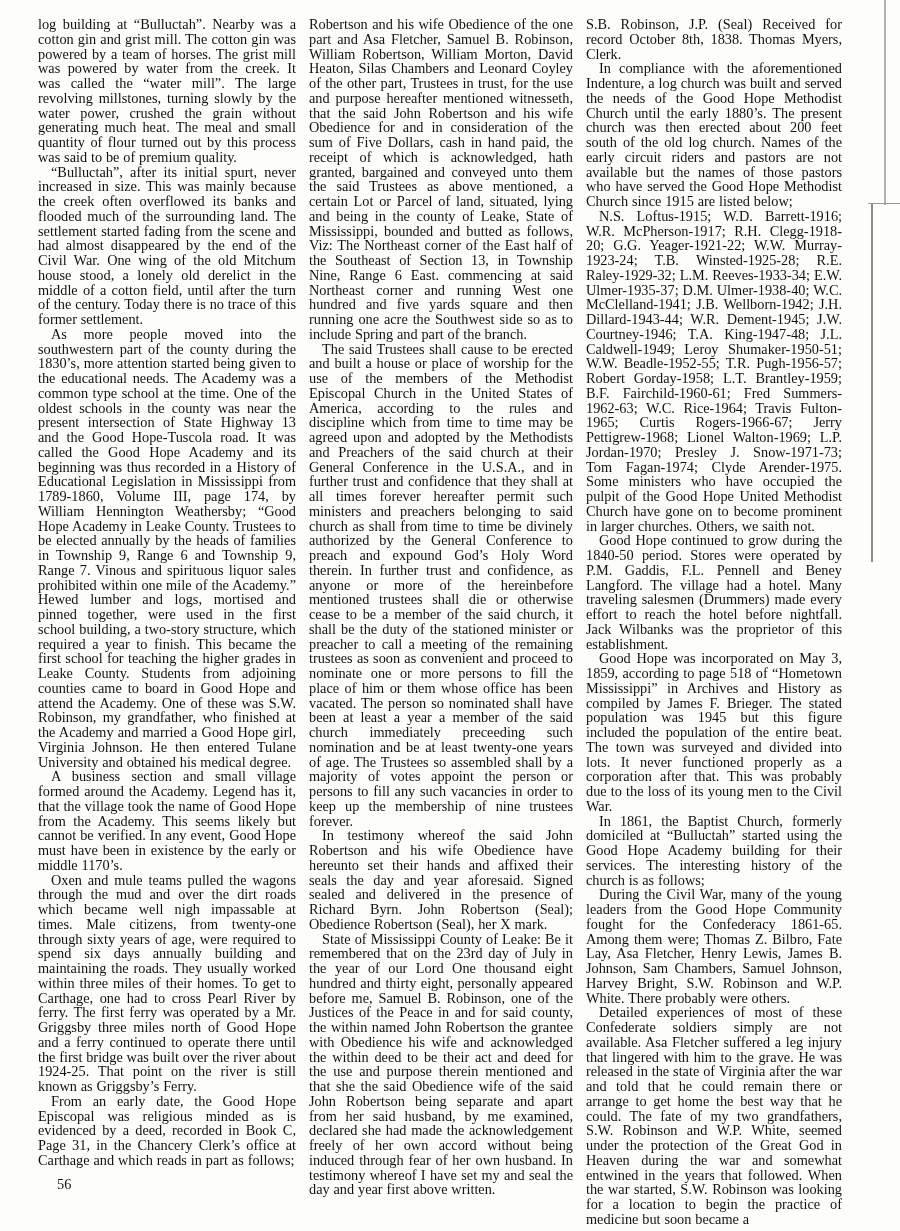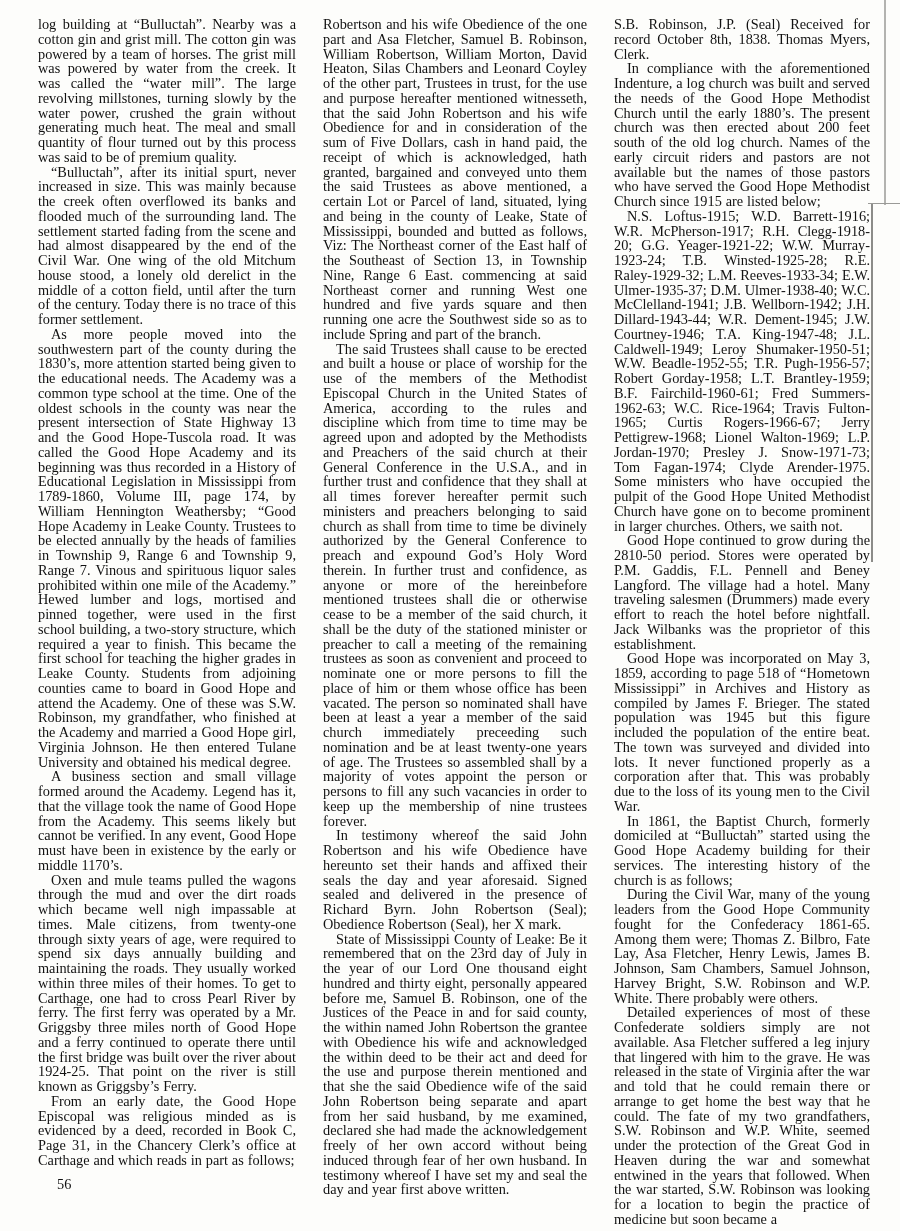--- a/index.html
+++ b/index.html
@@ -19,21 +19,21 @@
     position: absolute;
     top: 0; left: 0;
     width: 900px;
     height: 1231px;
   }
   .columns {
     position: absolute;
     top: 17px;
     left: 38px;
     display: flex;
-    gap: 27px;
+    gap: 13px;
   }
   .column {
     font-size: 14.3px;
     line-height: 14.75px;
     text-align: justify;
     hyphens: auto;
     -webkit-hyphens: auto;
     word-spacing: 0.02em;
   }
   .col-0 { width: 258px; }
@@ -95,21 +95,21 @@
       <div class="column col-1">
         <p class="">Robertson and his wife Obedience of the one part and Asa Fletcher, Samuel B. Robinson, William Robertson, William Morton, David Heaton, Silas Chambers and Leonard Coyley of the other part, Trustees in trust, for the use and purpose hereafter mentioned witnesseth, that the said John Robertson and his wife Obedience for and in consideration of the sum of Five Dollars, cash in hand paid, the receipt of which is acknowledged, hath granted, bargained and conveyed unto them the said Trustees as above mentioned, a certain Lot or Parcel of land, situated, lying and being in the county of Leake, State of Mississippi, bounded and butted as follows, Viz: The Northeast corner of the East half of the Southeast of Section 13, in Township Nine, Range 6 East. commencing at said Northeast corner and running West one hundred and five yards square and then running one acre the Southwest side so as to include Spring and part of the branch.</p>
         <p class="indent">The said Trustees shall cause to be erected and built a house or place of worship for the use of the members of the Methodist Episcopal Church in the United States of America, according to the rules and discipline which from time to time may be agreed upon and adopted by the Methodists and Preachers of the said church at their General Conference in the U.S.A., and in further trust and confidence that they shall at all times forever hereafter permit such ministers and preachers belonging to said church as shall from time to time be divinely authorized by the General Conference to preach and expound God’s Holy Word therein. In further trust and confidence, as anyone or more of the hereinbefore mentioned trustees shall die or otherwise cease to be a member of the said church, it shall be the duty of the stationed minister or preacher to call a meeting of the remaining trustees as soon as convenient and proceed to nominate one or more persons to fill the place of him or them whose office has been vacated. The person so nominated shall have been at least a year a member of the said church immediately preceeding such nomination and be at least twenty-one years of age. The Trustees so assembled shall by a majority of votes appoint the person or persons to fill any such vacancies in order to keep up the membership of nine trustees forever.</p>
         <p class="indent">In testimony whereof the said John Robertson and his wife Obedience have hereunto set their hands and affixed their seals the day and year aforesaid. Signed sealed and delivered in the presence of Richard Byrn. John Robertson (Seal); Obedience Robertson (Seal), her X mark.</p>
         <p class="indent">State of Mississippi County of Leake: Be it remembered that on the 23rd day of July in the year of our Lord One thousand eight hundred and thirty eight, personally appeared before me, Samuel B. Robinson, one of the Justices of the Peace in and for said county, the within named John Robertson the grantee with Obedience his wife and acknowledged the within deed to be their act and deed for the use and purpose therein mentioned and that she the said Obedience wife of the said John Robertson being separate and apart from her said husband, by me examined, declared she had made the acknowledgement freely of her own accord without being induced through fear of her own husband. In testimony whereof I have set my and seal the day and year first above written.</p>
       </div>
       <div class="column col-2">
         <p class="">S.B. Robinson, J.P. (Seal) Received for record October 8th, 1838. Thomas Myers, Clerk.</p>
         <p class="indent">In compliance with the aforementioned Indenture, a log church was built and served the needs of the Good Hope Methodist Church until the early 1880’s. The present church was then erected about 200 feet south of the old log church. Names of the early circuit riders and pastors are not available but the names of those pastors who have served the Good Hope Methodist Church since 1915 are listed below;</p>
         <p class="indent">N.S. Loftus-1915; W.D. Barrett-1916; W.R. McPherson-1917; R.H. Clegg-1918-20; G.G. Yeager-1921-22; W.W. Murray-1923-24; T.B. Winsted-1925-28; R.E. Raley-1929-32; L.M. Reeves-1933-34; E.W. Ulmer-1935-37; D.M. Ulmer-1938-40; W.C. McClelland-1941; J.B. Wellborn-1942; J.H. Dillard-1943-44; W.R. Dement-1945; J.W. Courtney-1946; T.A. King-1947-48; J.L. Caldwell-1949; Leroy Shumaker-1950-51; W.W. Beadle-1952-55; T.R. Pugh-1956-57; Robert Gorday-1958; L.T. Brantley-1959; B.F. Fairchild-1960-61; Fred Summers-1962-63; W.C. Rice-1964; Travis Fulton-1965; Curtis Rogers-1966-67; Jerry Pettigrew-1968; Lionel Walton-1969; L.P. Jordan-1970; Presley J. Snow-1971-73; Tom Fagan-1974; Clyde Arender-1975. Some ministers who have occupied the pulpit of the Good Hope United Methodist Church have gone on to become prominent in larger churches. Others, we saith not.</p>
-        <p class="indent">Good Hope continued to grow during the 2810-50 period. Stores were operated by P.M. Gaddis, F.L. Pennell and Beney Langford. The village had a hotel. Many traveling salesmen (Drummers) made every effort to reach the hotel before nightfall. Jack Wilbanks was the proprietor of this establishment.</p>
+        <p class="indent">Good Hope continued to grow during the 1840-50 period. Stores were operated by P.M. Gaddis, F.L. Pennell and Beney Langford. The village had a hotel. Many traveling salesmen (Drummers) made every effort to reach the hotel before nightfall. Jack Wilbanks was the proprietor of this establishment.</p>
         <p class="indent">Good Hope was incorporated on May 3, 1859, according to page 518 of “Hometown Mississippi” in Archives and History as compiled by James F. Brieger. The stated population was 1945 but this figure included the population of the entire beat. The town was surveyed and divided into lots. It never functioned properly as a corporation after that. This was probably due to the loss of its young men to the Civil War.</p>
         <p class="indent">In 1861, the Baptist Church, formerly domiciled at “Bulluctah” started using the Good Hope Academy building for their services. The interesting history of the church is as follows;</p>
         <p class="indent">During the Civil War, many of the young leaders from the Good Hope Community fought for the Confederacy 1861-65. Among them were; Thomas Z. Bilbro, Fate Lay, Asa Fletcher, Henry Lewis, James B. Johnson, Sam Chambers, Samuel Johnson, Harvey Bright, S.W. Robinson and W.P. White. There probably were others.</p>
         <p class="indent">Detailed experiences of most of these Confederate soldiers simply are not available. Asa Fletcher suffered a leg injury that lingered with him to the grave. He was released in the state of Virginia after the war and told that he could remain there or arrange to get home the best way that he could. The fate of my two grandfathers, S.W. Robinson and W.P. White, seemed under the protection of the Great God in Heaven during the war and somewhat entwined in the years that followed. When the war started, S.W. Robinson was looking for a location to begin the practice of medicine but soon became a</p>
       </div>
     </div>
   <div class="page-number">56</div>
   <div class="edge-line-top"></div>
   <div class="edge-line-horizontal"></div>
   <div class="edge-line-mid"></div>

